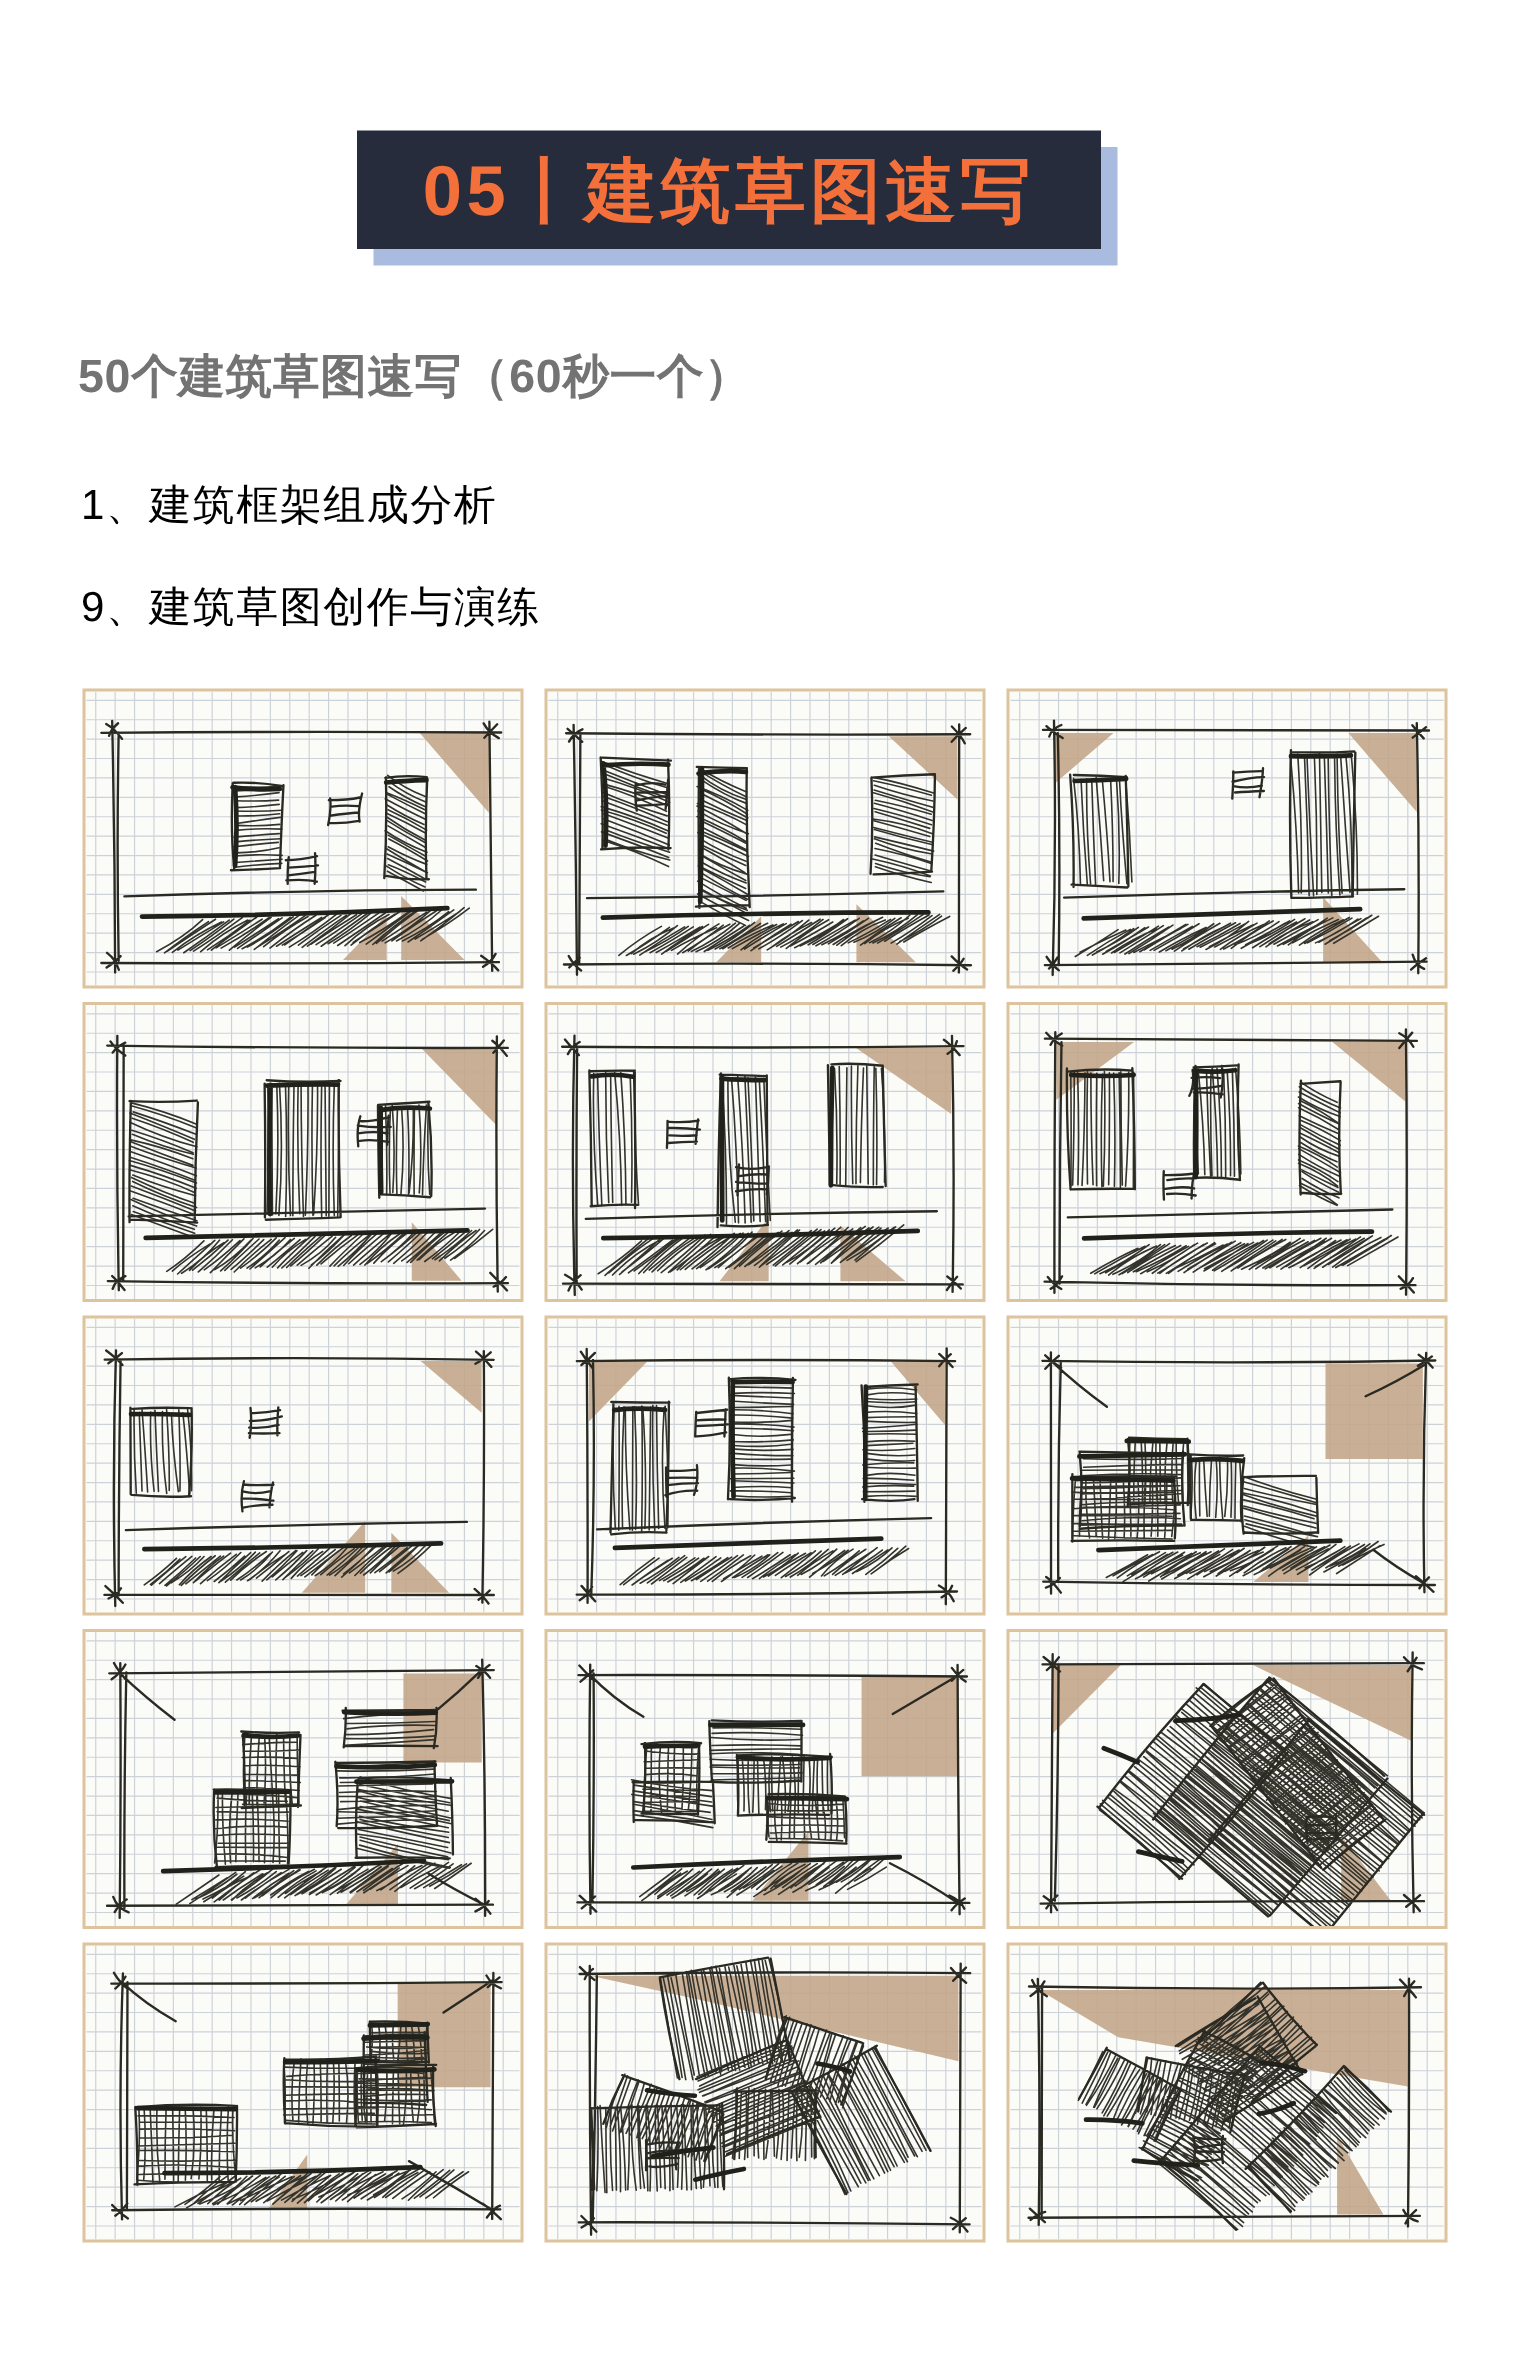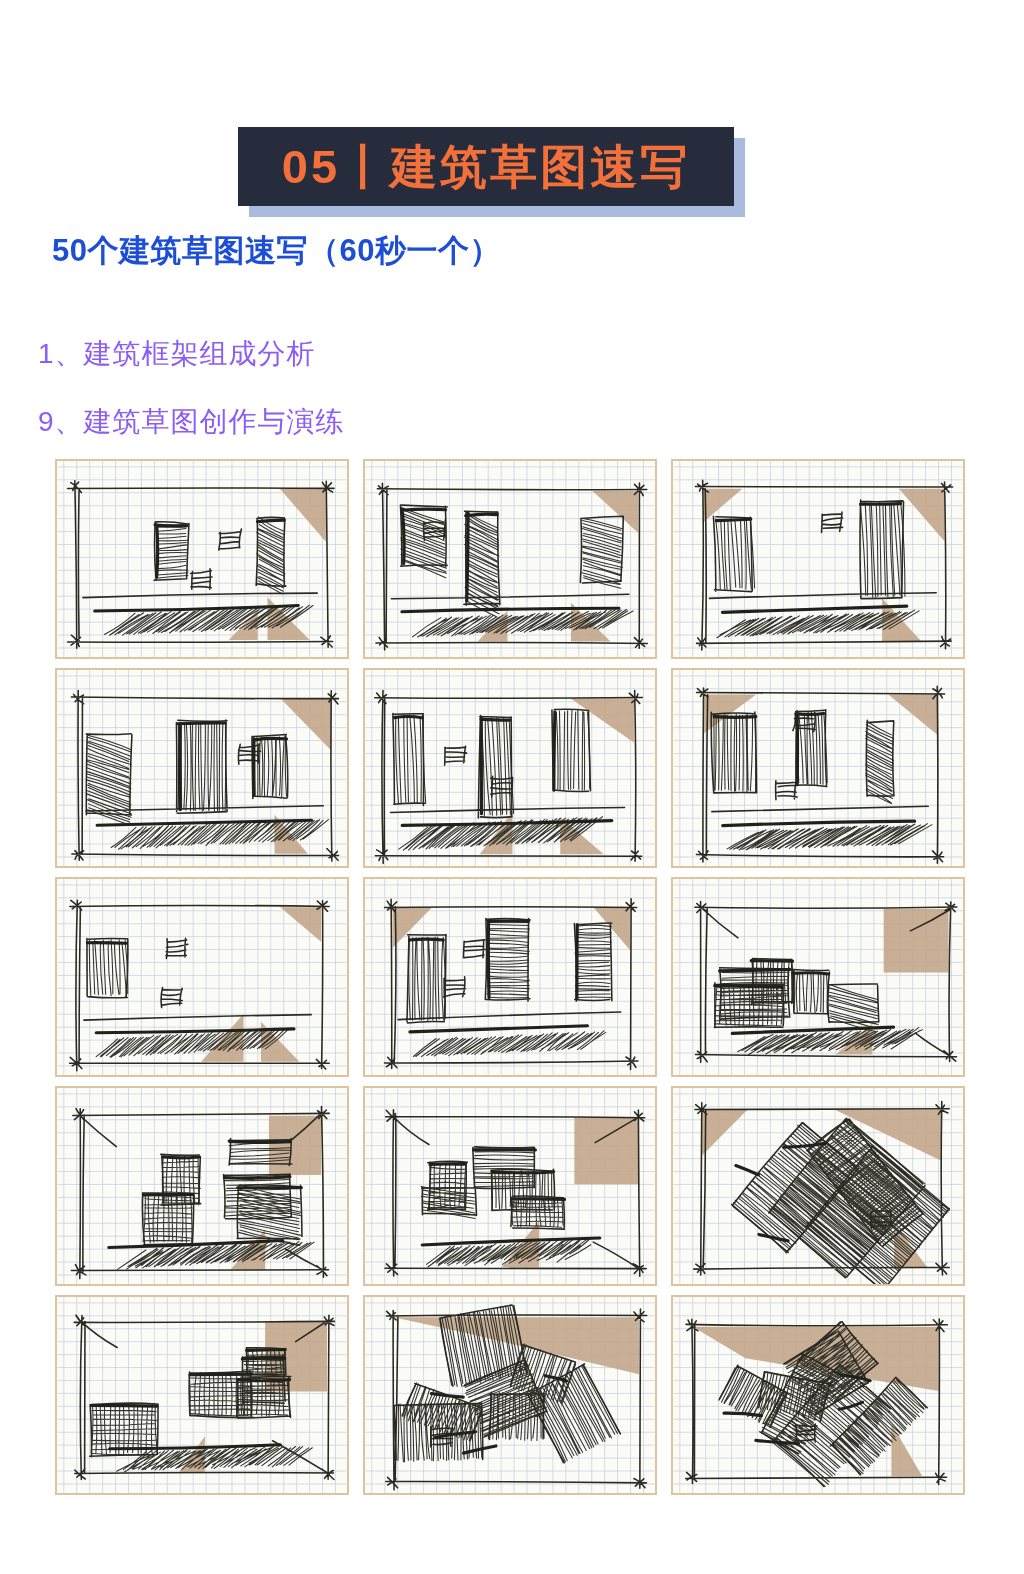--- a/index.html
+++ b/index.html
@@ -1,31 +1,31 @@
 <!DOCTYPE html>
 <html><head>
 <meta charset="utf-8">
 <style>
   html,body{margin:0;padding:0;}
   body{
     width:1024px;height:1574px;position:relative;background:#ffffff;
     font-family:"Liberation Sans","DejaVu Sans",sans-serif;overflow:hidden;
   }
   
-  .banner-wrap{position:absolute;left:238px;top:87px;width:508px;height:90px;margin-top:40px;}
+  .banner-wrap{position:absolute;left:238px;top:87px;width:508px;height:90px;}
   .banner-shadow{position:absolute;left:11px;top:11px;width:496px;height:79px;background:#a9bcdf;}
   .banner{position:absolute;left:0;top:0;width:496px;height:79px;background:#262c3c;
     display:flex;align-items:center;justify-content:center;}
   .banner span{
     color:#f3703a;font-weight:bold;font-size:47px;letter-spacing:3px;line-height:1;
     font-family:"Liberation Sans","DejaVu Sans",sans-serif;
   }
   
-  .subtitle{position:absolute;left:52px;top:230px;font-size:31px;font-weight:bold;color:#1d4ed8;letter-spacing:0.5px;}
-  .list-item{position:absolute;left:38px;font-size:28px;color:#8b5cf6;letter-spacing:1px;margin-top:17px;}
+  .subtitle{position:absolute;left:52px;top:230px;font-size:31px;font-weight:bold;color:#737373;letter-spacing:0.5px;}
+  .list-item{position:absolute;left:54px;font-size:28px;color:#000000;letter-spacing:1px;}
   .list-item.i1{top:318px;}
   .list-item.i2{top:386px;}
   
   .gallery{
     position:absolute;left:55px;top:459px;width:910px;
     display:grid;grid-template-columns:repeat(3,294px);grid-auto-rows:200px;
     column-gap:14px;row-gap:9px;
   }
   .cell{
     box-sizing:border-box;border:2px solid #ddc49e;background:#fbfbf8;

